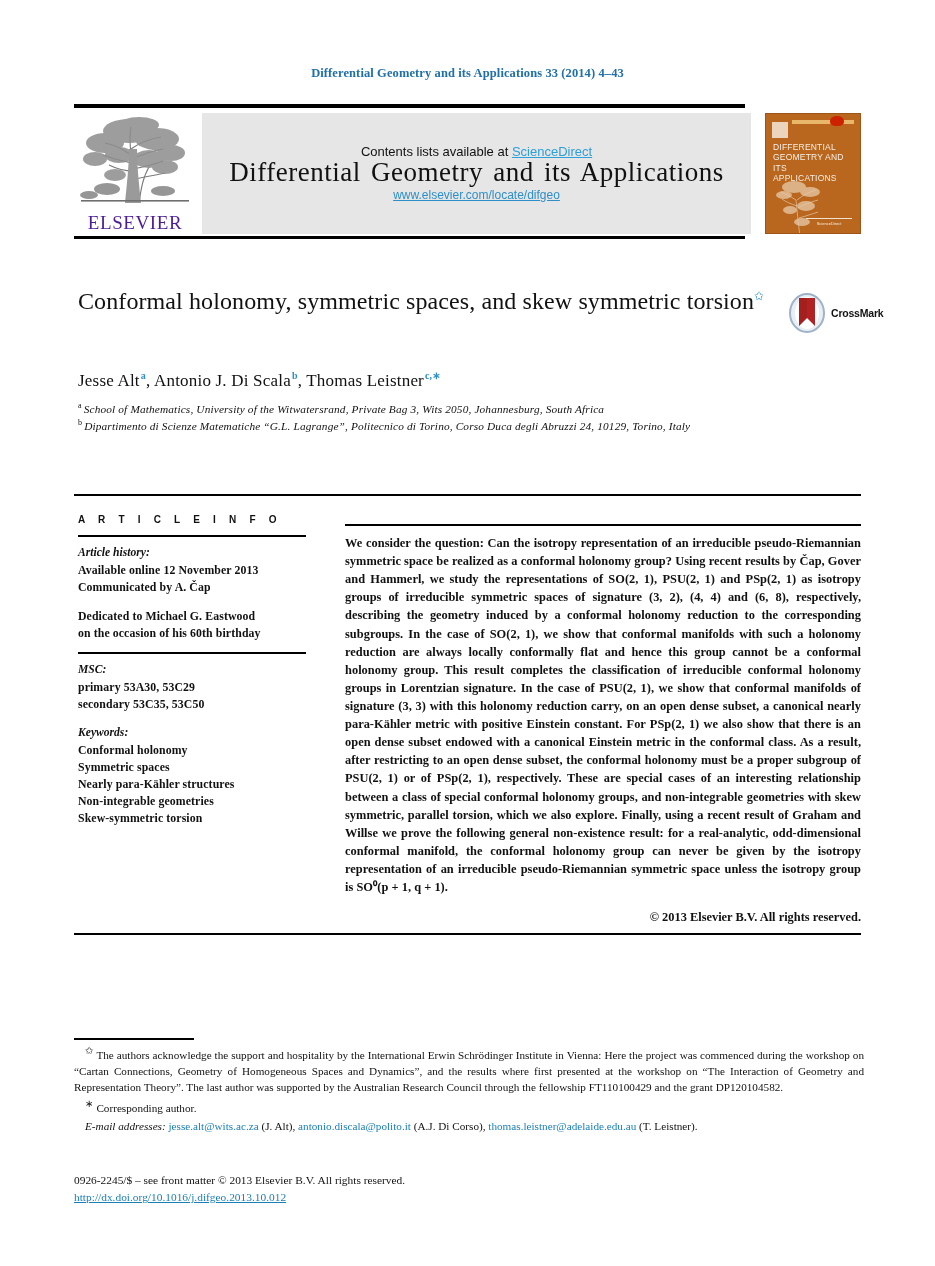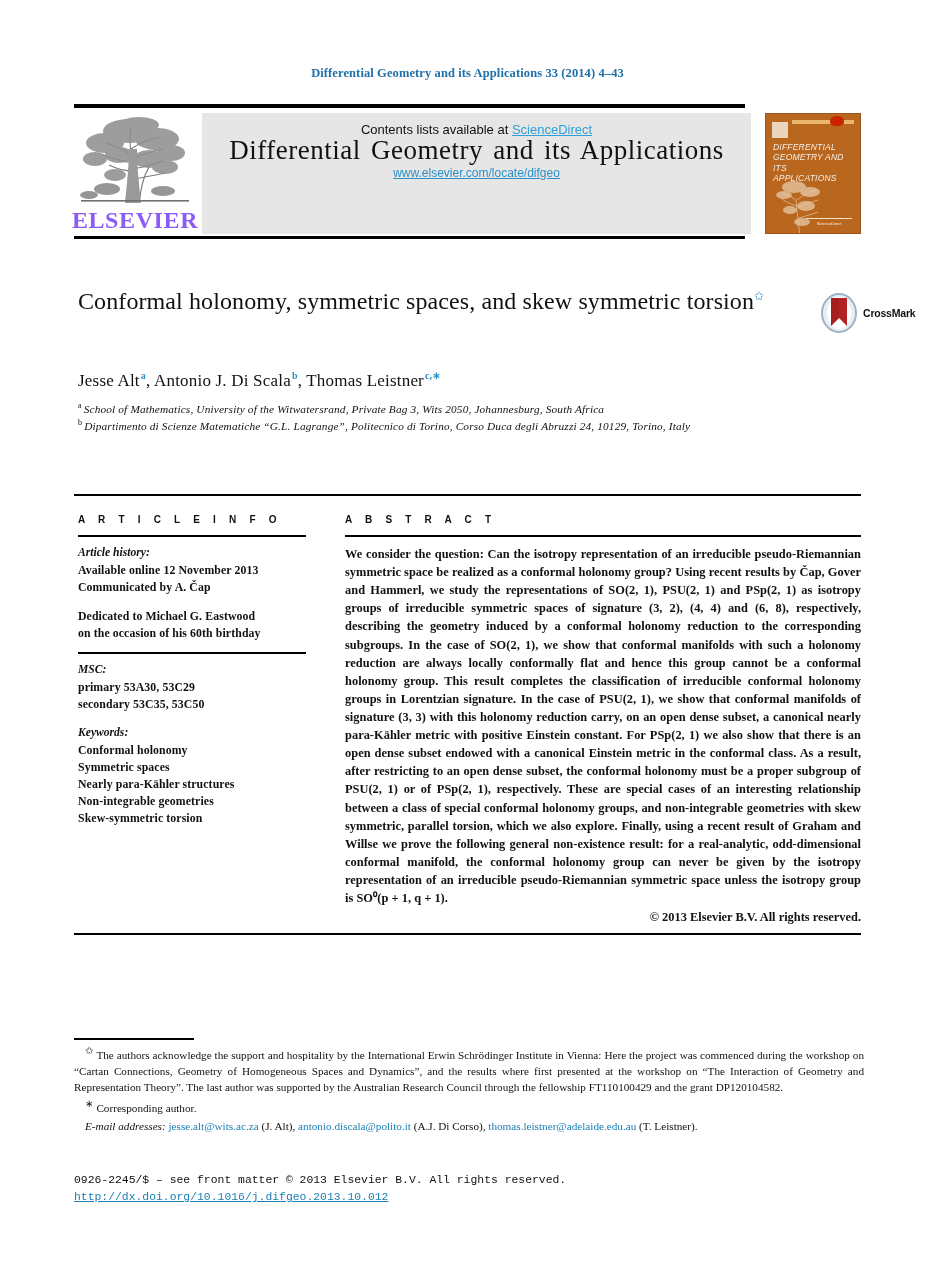--- a/index.html
+++ b/index.html
@@ -67,34 +67,34 @@
   .tree-wrap {
     width: 112px;
     height: 92px;
     overflow: hidden;
     display: flex;
     justify-content: center;
     align-items: flex-end;
   }
   .elsevier-word {
     font-family: "Liberation Serif", serif;
-    font-size: 24px;
-    color: #8b5cf6;
+    font-size: 19px;
+    color: #4c1d95;
     letter-spacing: 0.6px;
     line-height: 1;
     padding-bottom: 2px;
-    font-weight: 700;
+    font-weight: 400;
   }
   .grey-panel {
     flex: 1 1 auto;
     background: #e6e6e6;
     margin-left: 6px;
     display: flex;
     flex-direction: column;
-    justify-content: flex-start;
+    justify-content: center;
     align-items: center;
     padding: 9px 0 10px 0;
     box-sizing: border-box;
   }
   .contents-line {
     font-size: 13px;
     font-family: "Liberation Sans", sans-serif;
     color: #111;
   }
   .contents-line .sd-link {
@@ -144,21 +144,20 @@
     opacity: .85;
   }
   .cover-title {
     position: absolute;
     top: 28px; left: 7px; right: 5px;
     font-family: "Liberation Sans", sans-serif;
     font-size: 8.5px;
     line-height: 1.22;
     color: #f6efe3;
     letter-spacing: .2px;
-    font-style: italic;
   }
   .cover-tree {
     position: absolute;
     top: 62px; left: 10px;
     width: 48px; height: 62px;
     opacity: .8;
   }
   .cover-footer {
     position: absolute;
     bottom: 7px; left: 40px; right: 8px;
@@ -193,21 +192,21 @@
     font-weight: 400;
     letter-spacing: 0.1px;
   }
   .title-star {
     font-size: 12px;
     color: #2d8fc8;
     vertical-align: super;
   }
   .crossmark {
     position: absolute;
-    left: 820px;
+    left: 788px;
     top: 292px;
     width: 96px;
     height: 42px;
     display: flex;
     align-items: center;
   }
   .cm-badge {
     width: 38px; height: 40px;
     position: relative;
   }
@@ -329,21 +328,21 @@
     line-height: 1.46;
     text-align: justify;
     color: #111;
     letter-spacing: 0.02px;
   }
   .copyright-line {
     font-family: "Liberation Serif", serif;
     font-weight: bold;
     font-size: 12.4px;
     text-align: right;
-    margin-top: 3px;
+    margin-top: 14px;
     color: #111;
   }
 
   
   .foot-rule {
     position: absolute;
     left: 74px;
     top: 1038px;
     width: 120px;
     height: 1.5px;
@@ -372,21 +371,21 @@
   .email-label { font-style: italic; }
   a.mail, .link {
     color: #1a7fb5;
     text-decoration: none;
   }
   .frontmatter {
     position: absolute;
     left: 74px;
     top: 1172px;
     width: 790px;
-    font-family: Liberation Mono, monospace;
+    font-family: Liberation Serif, serif;
     font-size: 11.4px;
     line-height: 1.5;
     color: #111;
   }
   .doi {
     color: #1a7fb5;
     font-size: 11.4px;
   }
 </style>
 </head>
@@ -535,21 +534,20 @@
     <div class="gap"></div>
     <div class="sub-title">Keywords:</div>
     <div class="line">Conformal holonomy</div>
     <div class="line">Symmetric spaces</div>
     <div class="line">Nearly para-Kähler structures</div>
     <div class="line">Non-integrable geometries</div>
     <div class="line">Skew-symmetric torsion</div>
   </div>
 
   <div class="abs-col">
-    <div class="heading-label">A B S T R A C T</div>
     <div class="sec-rule"></div>
     <div class="abstract-text">We consider the question: Can the isotropy representation of an irreducible pseudo-Riemannian symmetric space be realized as a conformal holonomy group? Using recent results by Čap, Gover and Hammerl, we study the representations of SO(2, 1), PSU(2, 1) and PSp(2, 1) as isotropy groups of irreducible symmetric spaces of signature (3, 2), (4, 4) and (6, 8), respectively, describing the geometry induced by a conformal holonomy reduction to the corresponding subgroups. In the case of SO(2, 1), we show that conformal manifolds with such a holonomy reduction are always locally conformally flat and hence this group cannot be a conformal holonomy group. This result completes the classification of irreducible conformal holonomy groups in Lorentzian signature. In the case of PSU(2, 1), we show that conformal manifolds of signature (3, 3) with this holonomy reduction carry, on an open dense subset, a canonical nearly para-Kähler metric with positive Einstein constant. For PSp(2, 1) we also show that there is an open dense subset endowed with a canonical Einstein metric in the conformal class. As a result, after restricting to an open dense subset, the conformal holonomy must be a proper subgroup of PSU(2, 1) or of PSp(2, 1), respectively. These are special cases of an interesting relationship between a class of special conformal holonomy groups, and non-integrable geometries with skew symmetric, parallel torsion, which we also explore. Finally, using a recent result of Graham and Willse we prove the following general non-existence result: for a real-analytic, odd-dimensional conformal manifold, the conformal holonomy group can never be given by the isotropy representation of an irreducible pseudo-Riemannian symmetric space unless the isotropy group is SO⁰(p + 1, q + 1).</div>
     <div class="copyright-line">© 2013 Elsevier B.V. All rights reserved.</div>
   </div>
 
   <div class="foot-rule"></div>
   <div class="footnotes">
     <div class="fn indent"><span class="fn-marker">✩</span><span>The authors acknowledge the support and hospitality by the International Erwin Schrödinger Institute in Vienna: Here the project was commenced during the workshop on “Cartan Connections, Geometry of Homogeneous Spaces and Dynamics”, and the results where first presented at the workshop on “The Interaction of Geometry and Representation Theory”. The last author was supported by the Australian Research Council through the fellowship FT110100429 and the grant DP120104582.</span></div>
     <div class="fn indent"><span class="fn-marker">∗</span><span>Corresponding author.</span></div>
     <div class="fn indent">

